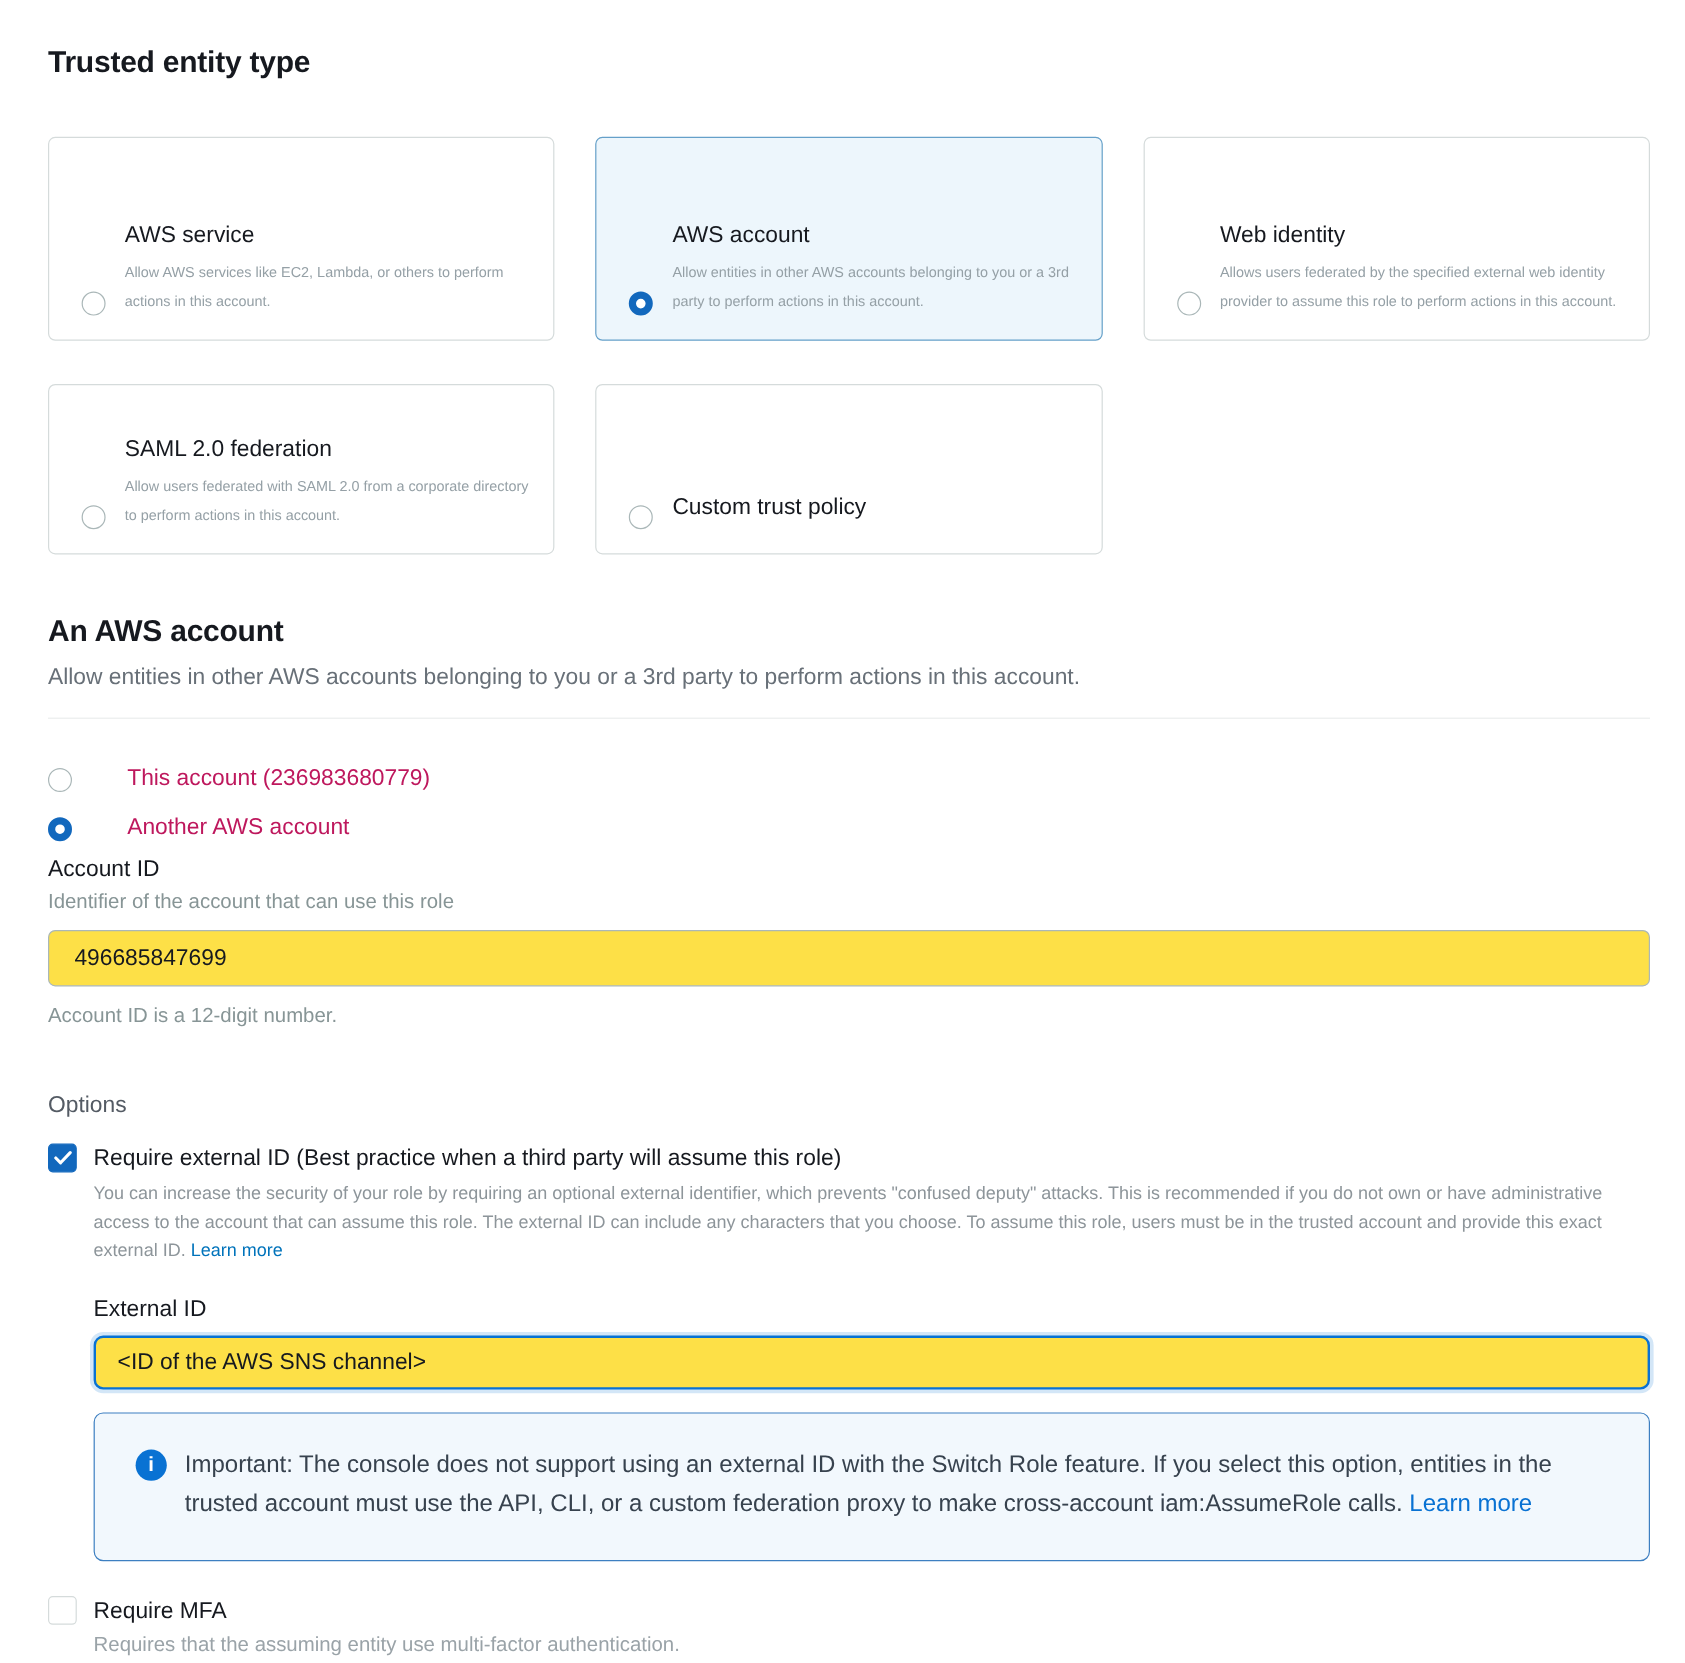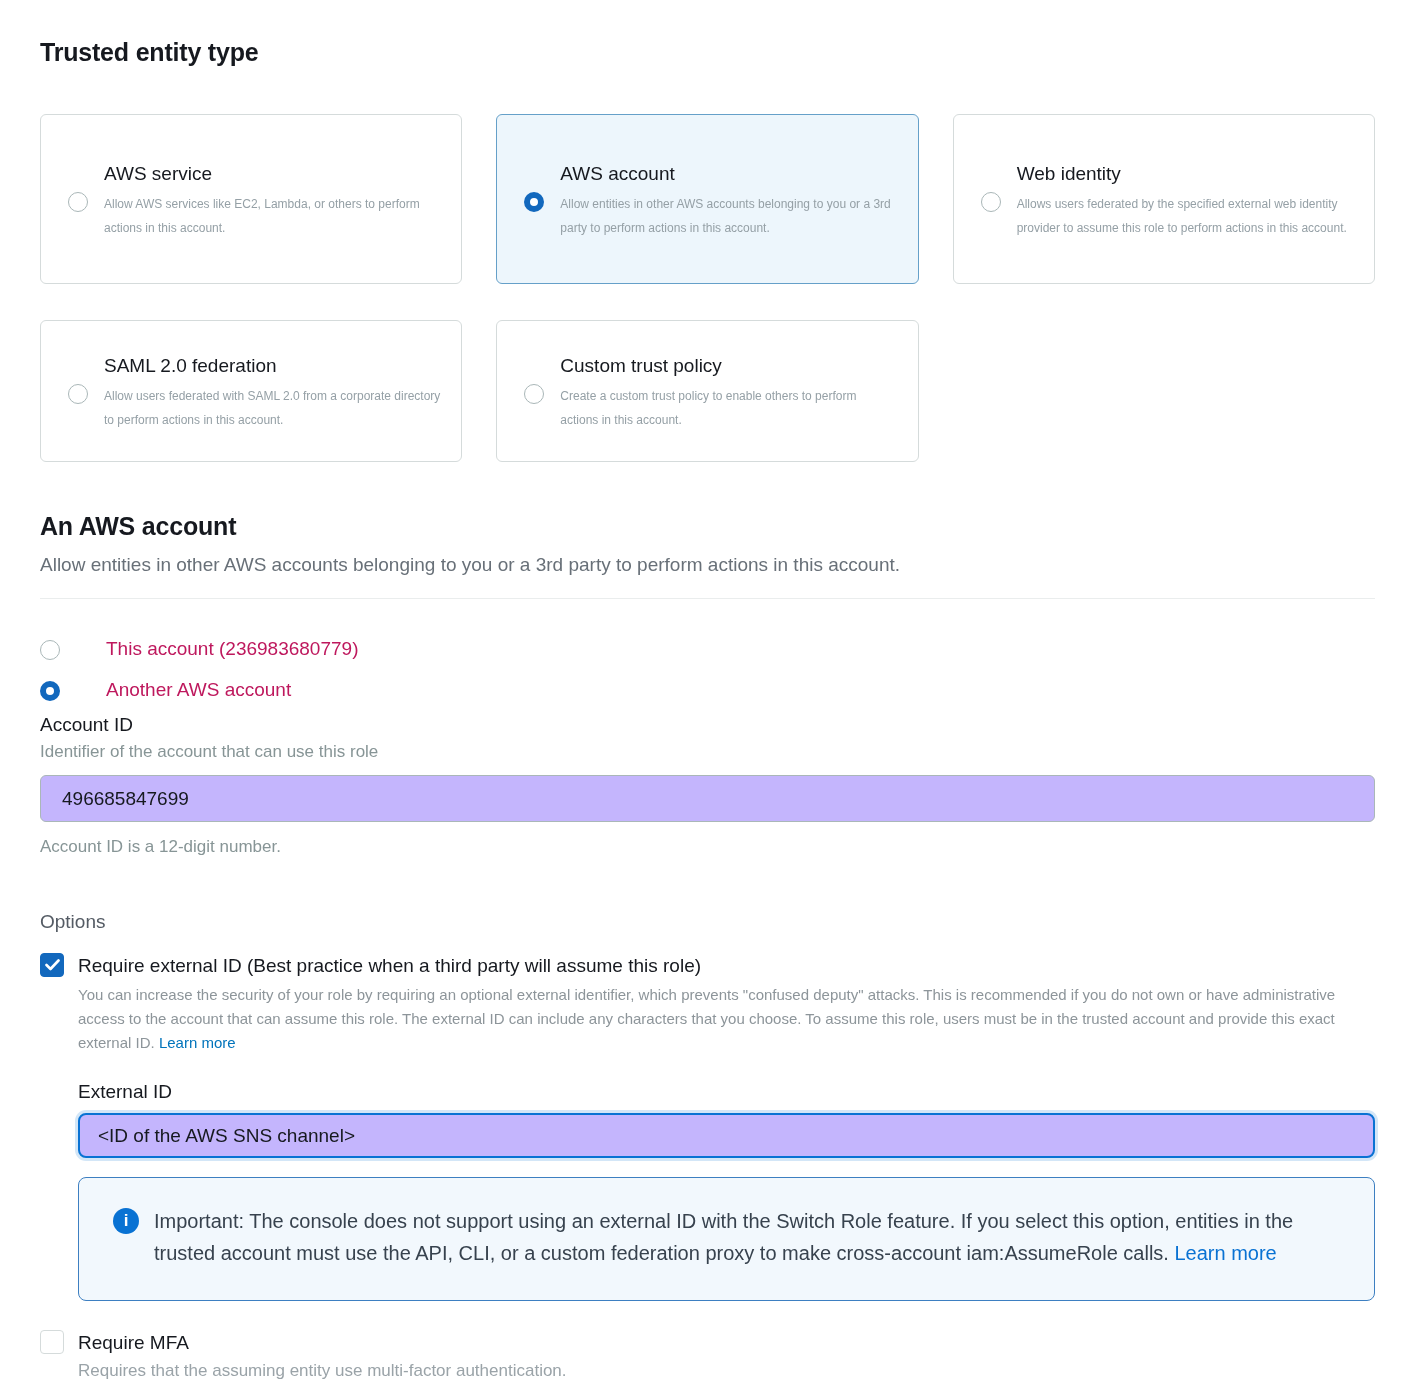--- a/index.html
+++ b/index.html
@@ -20,21 +20,21 @@
   
   .cards-grid {
     display: grid;
     grid-template-columns: 1fr 1fr 1fr;
     column-gap: 34px; row-gap: 36px;
   }
   .card {
     border: 1px solid #d5dbdb; border-radius: 6px;
     background: #ffffff;
     padding: 25px 20px 20px 27px;
-    display: flex; align-items: center; gap: 16px;
+    display: flex; align-items: flex-end; gap: 16px;
     min-height: 142px; cursor: pointer;
   }
   .card:nth-child(-n+3) { min-height: 170px; }
   .card.selected { background: #edf6fc; border-color: #65a0c9; }
   .card-title { font-size: 19px; color: #16191f; margin: 0 0 7px 0; line-height: 22px; }
   .card-desc { font-size: 12px; line-height: 24px; color: #95a0a6; }
 
   
   .radio {
     flex: none; width: 20px; height: 20px; border-radius: 50%;
@@ -56,21 +56,21 @@
 
   .radio-row { display: flex; align-items: center; gap: 18px; margin-bottom: 19px; cursor: pointer; }
   .radio-row .row-label { font-size: 19px; color: #be185d; margin-left: 28px; }
 
   .field-label { font-size: 19px; color: #16191f; margin: 13px 0 6px 0; }
   .field-sub { font-size: 17px; color: #879596; margin: 0 0 13px 0; }
   .text-input {
     width: 100%; height: 47px; font-size: 19px; color: #16191f;
     font-family: "Liberation Sans", "DejaVu Sans", sans-serif;
     border: 1px solid #aab7b8; border-radius: 6px; padding: 0 21px;
-    outline: none; background: #c4b5fd;
+    outline: none; background: #fde047;
   }
   .field-help { font-size: 17px; color: #879596; margin: 15px 0 0 0; }
 
   .options-label { font-size: 19px; color: #545b64; margin: 54px 0 20px 0; }
 
   .check-row { display: flex; align-items: flex-start; gap: 14px; cursor: pointer; }
   .check-row .row-label { font-size: 19px; color: #16191f; line-height: 25px; }
 
   .indent { margin-left: 38px; }
 
@@ -139,21 +139,20 @@
       <div>
         <div class="card-title">SAML 2.0 federation</div>
         <div class="card-desc">Allow users federated with SAML 2.0 from a corporate directory to perform actions in this account.</div>
       </div>
     </div>
 
     <div class="card">
       <span class="radio"></span>
       <div>
         <div class="card-title">Custom trust policy</div>
-        <div class="card-desc">Create a custom trust policy to enable others to perform actions in this account.</div>
       </div>
     </div>
 
   </div>
 
   <h2 class="section-title">An AWS account</h2>
   <p class="section-desc">Allow entities in other AWS accounts belonging to you or a 3rd party to perform actions in this account.</p>
 
   <hr class="divider">
 

